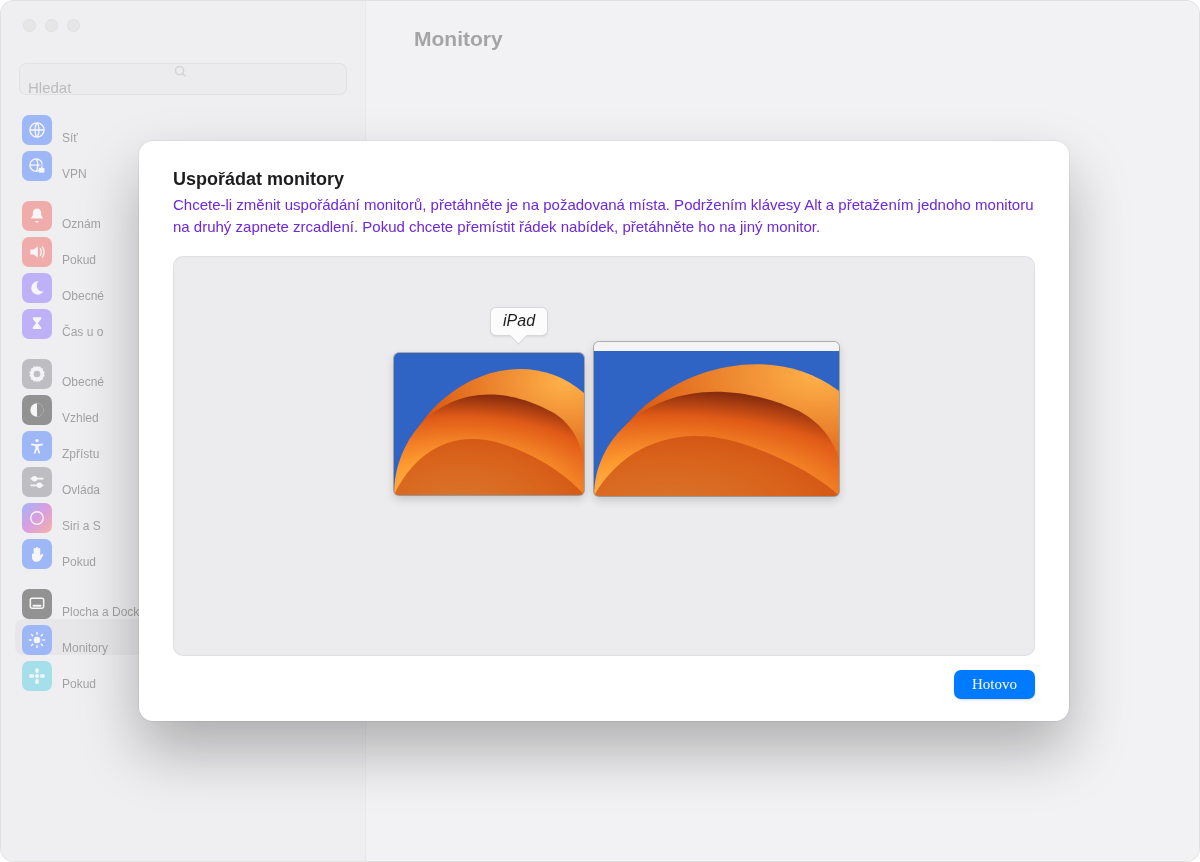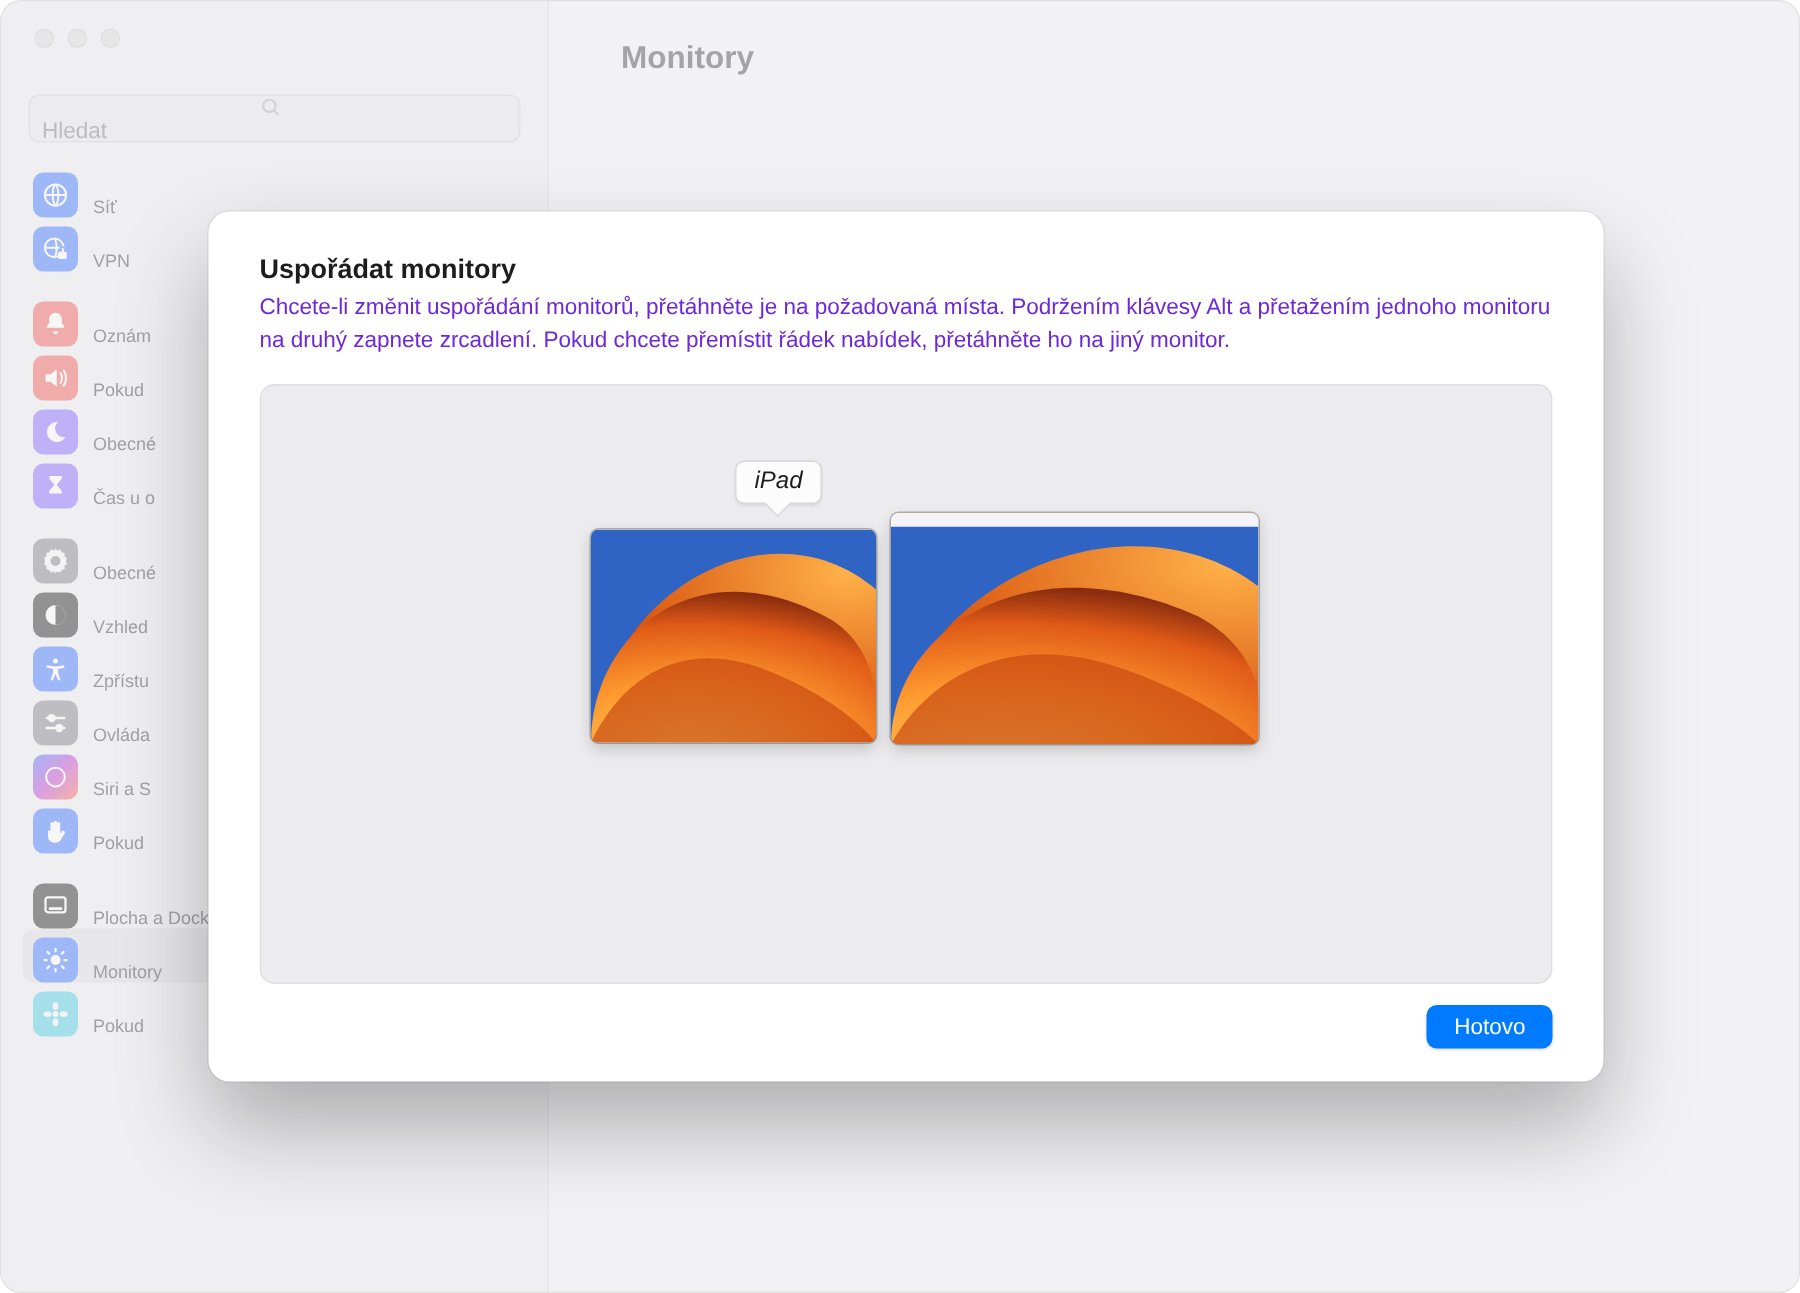--- a/index.html
+++ b/index.html
@@ -159,20 +159,21 @@
   .disp1 { left: 220px; top: 96px; width: 190px; height: 142px; }
   .disp2 { left: 420px; top: 85px;  width: 245px; height: 154px; }
 
   .footer { margin-top: 14px; display: flex; justify-content: flex-end; }
   .btn-primary {
     background: #007aff; color: #fff;
     border: none; border-radius: 7px;
     padding: 6px 18px; font-size: 15px;
     box-shadow: 0 1px 2px rgba(0,0,0,.15);
     cursor: pointer;
+    font-family: Liberation Serif, serif;
   }
 </style>
 </head>
 <body>
 
 <div class="window">
 
   <div class="sidebar">
     <div class="tlights">
       <span></span>

